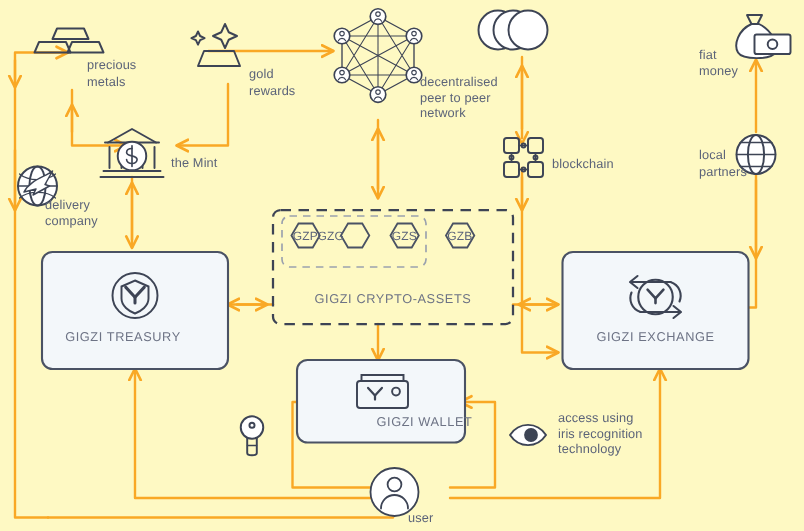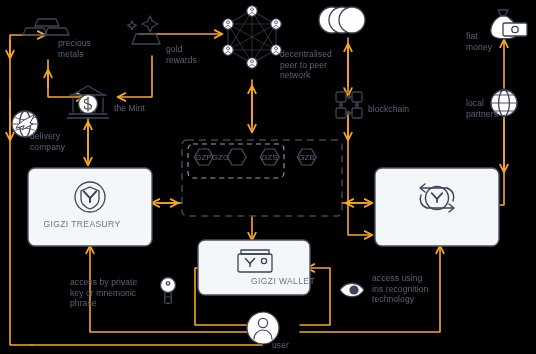--- a/index.html
+++ b/index.html
@@ -1,18 +1,18 @@
 <!DOCTYPE html>
 <html><head>
 <meta charset="utf-8">
 <style>
   html,body{margin:0;padding:0;background:#ffffff;}
   body{width:536px;height:354px;overflow:hidden;
        font-family:"Liberation Sans","DejaVu Sans",sans-serif;}
-  #stage{position:relative;width:536px;height:354px;background:#000000;}
+  #stage{position:relative;width:536px;height:354px;background:#fef9c3;}
   #stage svg{position:absolute;left:0;top:0;}
   .lbl{position:absolute;color:#5b6379;font-size:8.5px;line-height:10.5px;
        letter-spacing:.1px;white-space:pre-line;}
   .boxlbl{font-size:8.5px;color:#6d7385;letter-spacing:.4px;}
 </style>
 </head>
 <body>
 
 <div id="stage">
 
@@ -250,29 +250,28 @@
 peer to peer
 network</div>
   <div class="lbl" style="left:466px;top:31px;">fiat
 money</div>
   <div class="lbl" style="left:114px;top:103px;">the Mint</div>
   <div class="lbl" style="left:368px;top:104px;">blockchain</div>
   <div class="lbl" style="left:466px;top:98px;">local
 partners</div>
   <div class="lbl" style="left:30px;top:131px;">delivery
 company</div>
-  <div class="lbl" style="left:70px;top:277px;">access by private
-key or mnemonic
-phrase</div>
   <div class="lbl" style="left:372px;top:273px;">access using
 iris recognition
 technology</div>
   <div class="lbl" style="left:272px;top:340px;">user</div>
 
   <div class="lbl boxlbl" style="left:28px;top:219px;width:108px;text-align:center;">GIGZI TREASURY</div>
+  <div class="lbl boxlbl" style="left:375px;top:219px;width:124px;text-align:center;">GIGZI EXCHANGE</div>
   <div class="lbl boxlbl" style="left:198px;top:276px;width:112px;text-align:center;padding-left:29px;">GIGZI WALLET</div>
+  <div class="lbl boxlbl" style="left:182px;top:194px;width:160px;text-align:center;">GIGZI CRYPTO-ASSETS</div>
 
   <div class="lbl" style="left:191px;top:153px;width:25px;text-align:center;font-size:8px;">GZP</div>
   <div class="lbl" style="left:208px;top:153px;width:25px;text-align:center;font-size:8px;">GZG</div>
   <div class="lbl" style="left:257px;top:153px;width:25px;text-align:center;font-size:8px;">GZS</div>
   <div class="lbl" style="left:294px;top:153px;width:25px;text-align:center;font-size:8px;">GZB</div>
 
 </div>
 
 </body></html>

